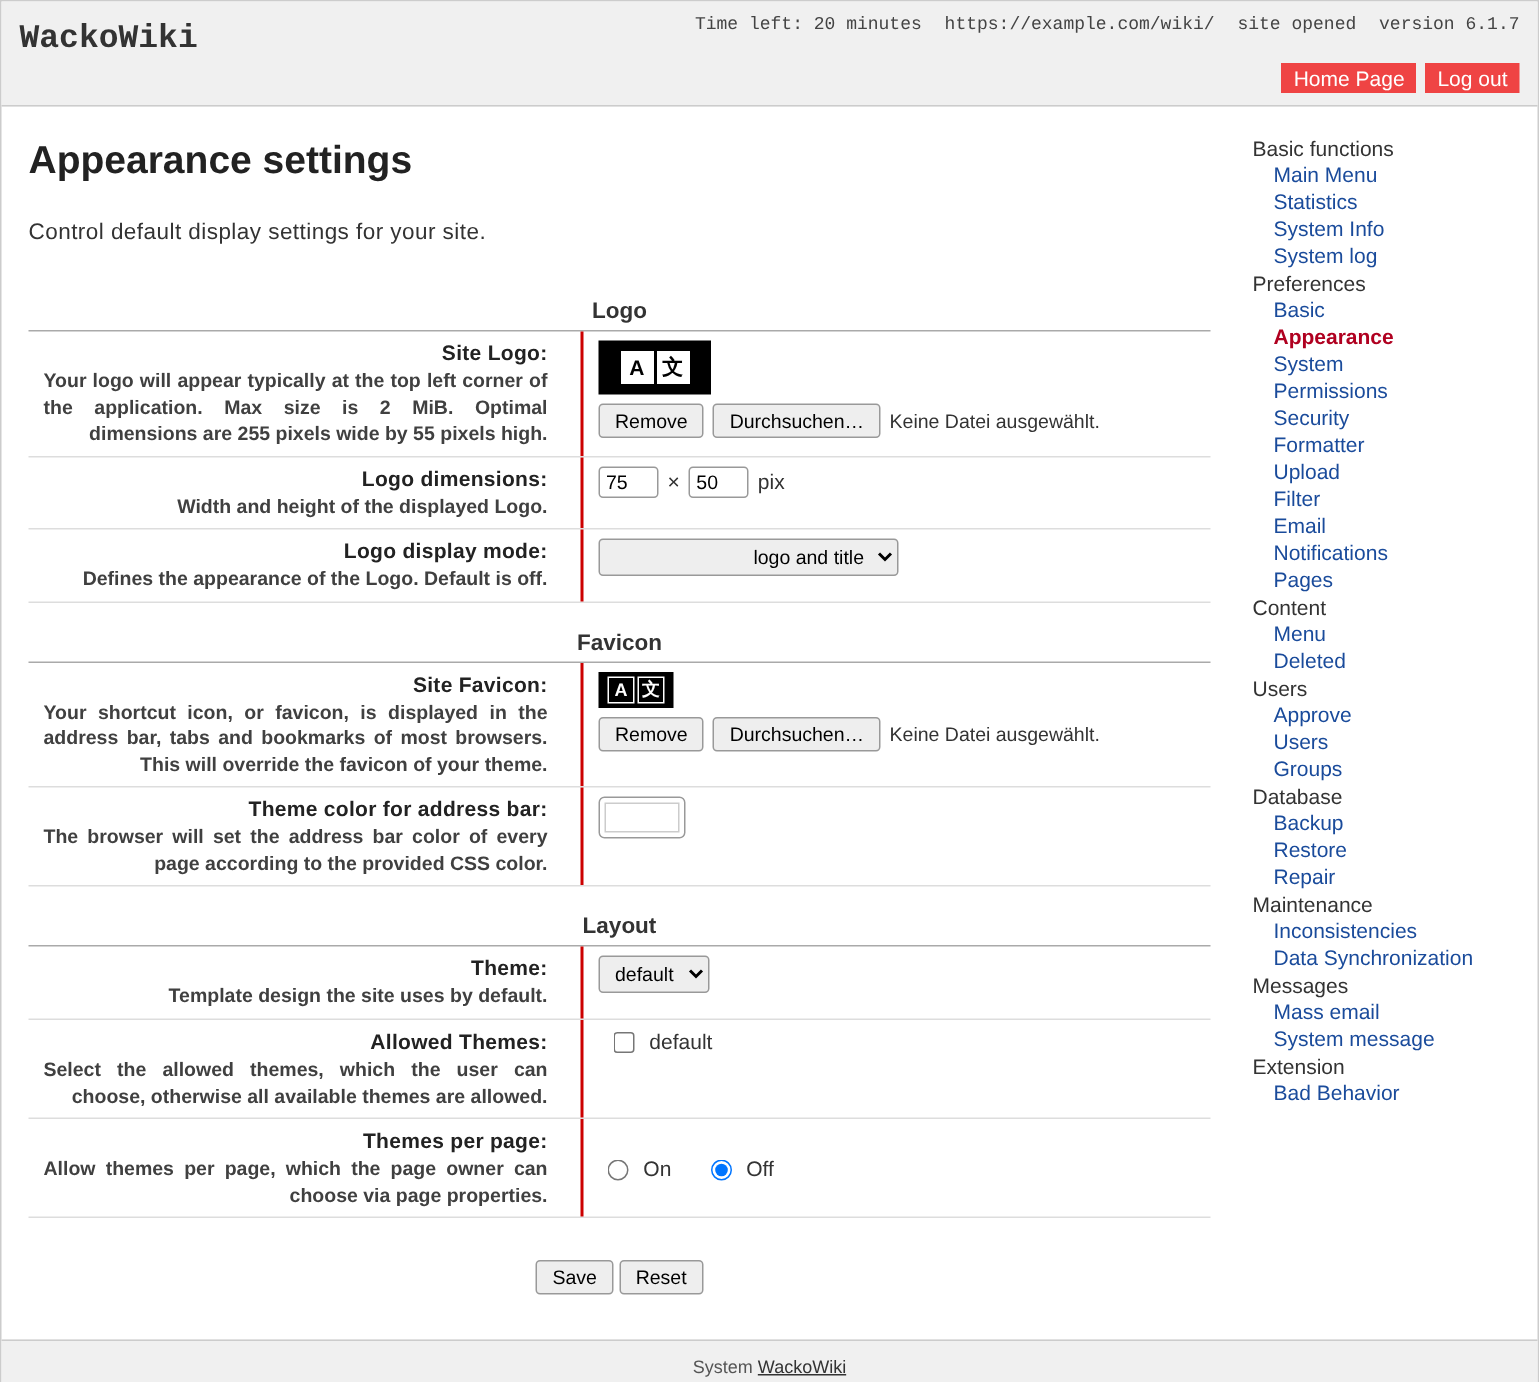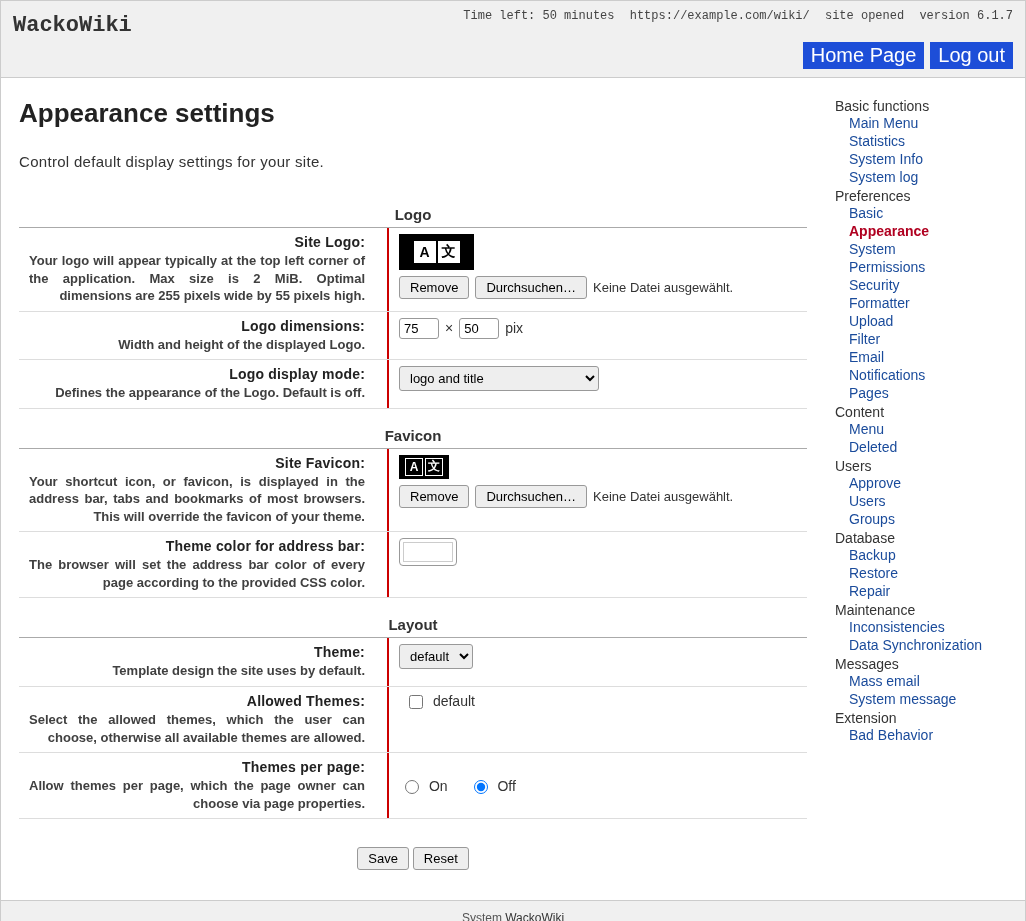--- a/index.html
+++ b/index.html
@@ -3,21 +3,21 @@
 <meta charset="utf-8">
 <style>
 * { box-sizing: border-box; margin: 0; padding: 0; }
 body { font-family: -apple-system, BlinkMacSystemFont, "Segoe UI", Arial, sans-serif; font-size: 14px; background: #fff; color: #333; }
 .container { width: 1026px; border: 1px solid #ccc; }
 .header { background: #f0f0f0; border-bottom: 1px solid #ccc; padding: 8px 12px; position: relative; }
 .header-top { font-family: "Courier New", monospace; font-size: 12px; color: #444; text-align: right; }
 .header-top span { margin-left: 8px; }
 .site-title { font-family: "Courier New", monospace; font-size: 22px; font-weight: bold; color: #333; margin-top: -10px; }
 .header-links { text-align: right; margin-top: 4px; }
-.header-links a { background: #1d4ed8; color: #fff; padding: 2px 8px; text-decoration: none; font-size: 20px; display: inline-block; margin-left: 2px; }
+.header-links a { background: #ef4444; color: #fff; padding: 2px 8px; text-decoration: none; font-size: 14px; display: inline-block; margin-left: 2px; }
 .body-wrap { display: flex; }
 .main { flex: 1; padding: 20px 18px 30px 18px; }
 .main h1 { font-size: 26px; font-weight: bold; margin-bottom: 24px; color: #222; }
 .main p.intro { font-size: 15px; margin-bottom: 30px; letter-spacing: 0.3px; }
 .section-heading { text-align: center; font-weight: bold; font-size: 15px; color: #333; padding: 6px 0 4px 0; border-bottom: 1px solid #aaa; margin-top: 12px; }
 .row { display: flex; border-bottom: 1px solid #ddd; }
 .row .label-col { width: 370px; text-align: right; padding: 6px 22px 6px 10px; border-right: 2px solid #c00; }
 .row .label-col .lbl { font-weight: bold; font-size: 14px; color: #222; letter-spacing: 0.2px; }
 .row .label-col .desc { font-size: 13px; color: #404040; margin-top: 2px; line-height: 1.35; text-align: justify; text-align-last: right; font-weight: bold; }
 .row .input-col { flex: 1; padding: 6px 10px; display: flex; flex-direction: column; gap: 6px; }
@@ -44,21 +44,21 @@
 .footer a { color: #333; }
 input[type=radio], input[type=checkbox] { width: 14px; height: 14px; margin-right: 6px; vertical-align: middle; }
 </style>
 </head>
 <body>
 
 <div class="container">
 
   <div class="header">
     <div class="header-top">
-      <span>Time left: 50 minutes</span>
+      <span>Time left: 20 minutes</span>
       <span>https://example.com/wiki/</span>
       <span>site opened</span>
       <span>version 6.1.7</span>
     </div>
     <div class="site-title">WackoWiki</div>
     <div class="header-links">
       <a href="#">Home Page</a>
       <a href="#">Log out</a>
     </div>
   </div>
@@ -103,21 +103,21 @@
         </div>
       </div>
 
       <div class="row">
         <div class="label-col">
           <div class="lbl">Logo display mode:</div>
           <div class="desc">Defines the appearance of the Logo. Default is off.</div>
         </div>
         <div class="input-col">
           <div class="controls-line">
-            <select style="width:200px;">
+            <select style="width:200px;text-align:right;">
               <option>logo and title</option>
             </select>
           </div>
         </div>
       </div>
 
       <div class="section-heading">Favicon</div>
 
       <div class="row">
         <div class="label-col">

